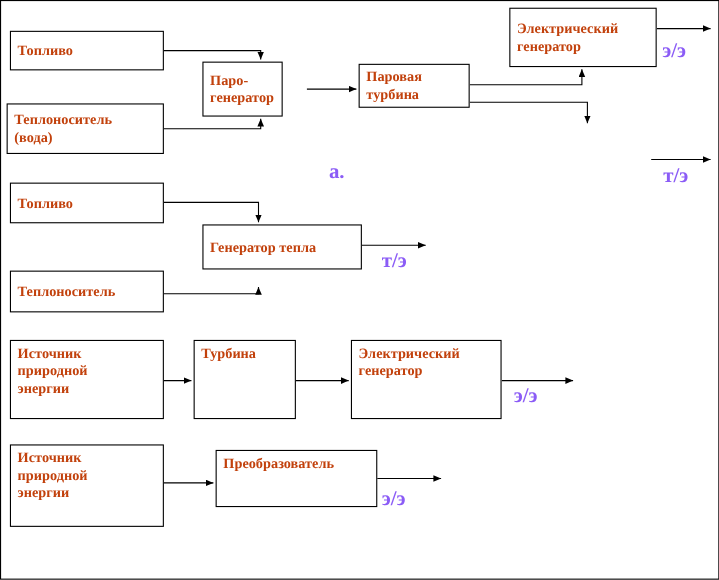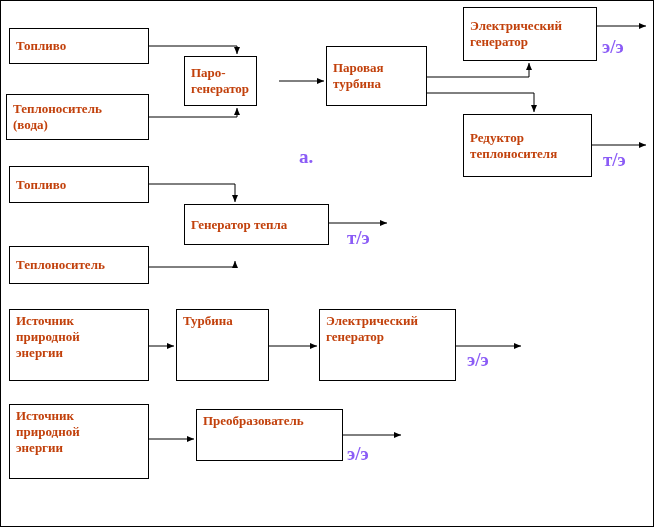--- a/index.html
+++ b/index.html
@@ -87,34 +87,30 @@
   <div class="box vc" style="left:5px;top:93px;width:143px;height:46px">
     <div>Теплоноситель</div>
     <div class="tc">(вода)</div>
   </div>
 
   <div class="box vc" style="left:183px;top:55px;width:73px;height:50px">
     <div>Паро-</div>
     <div>генератор</div>
   </div>
 
-  <div class="box vc" style="left:325px;top:45px;width:101px;height:60px">
+  <div class="box vc" style="left:325px;top:57px;width:101px;height:40px">
     <div>Паровая</div>
     <div>турбина</div>
   </div>
 
   <div class="box vc" style="left:462px;top:6px;width:134px;height:54px">
     <div>Электрический</div>
     <div>генератор</div>
   </div>
 
-  <div class="box vc" style="left:462px;top:113px;width:129px;height:63px">
-    <div>Редуктор</div>
-    <div>теплоносителя</div>
-  </div>
 
   <div class="lbl" style="left:298px;top:148px">а.</div>
 
   <div class="box vc" style="left:8px;top:165px;width:140px;height:37px">
     <div>Топливо</div>
   </div>
 
   <div class="box vc" style="left:8px;top:245px;width:140px;height:38px">
     <div>Теплоноситель</div>
   </div>

